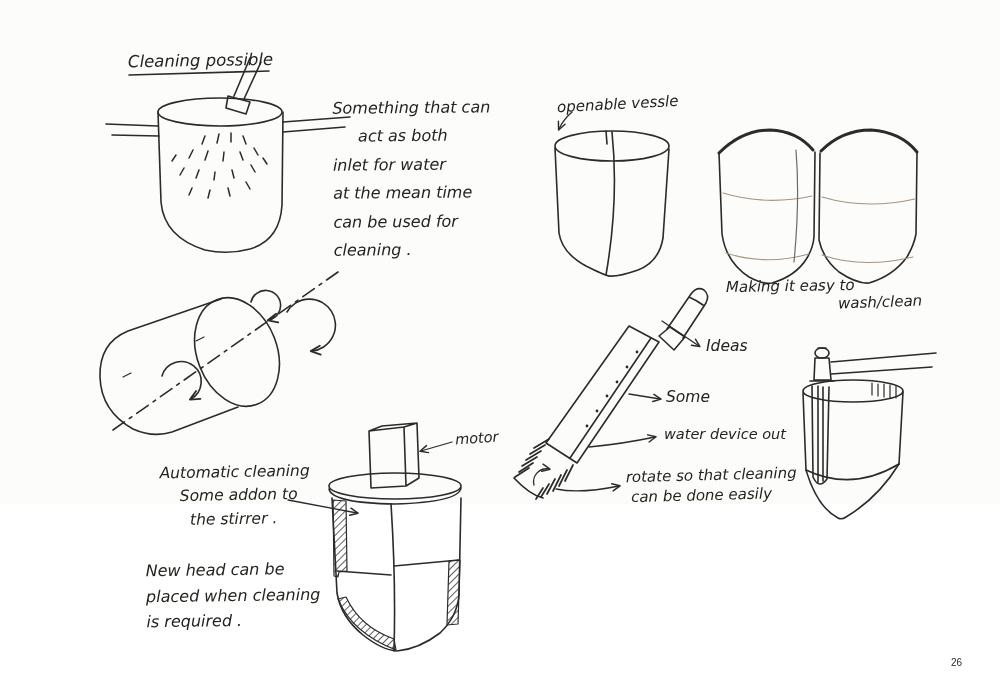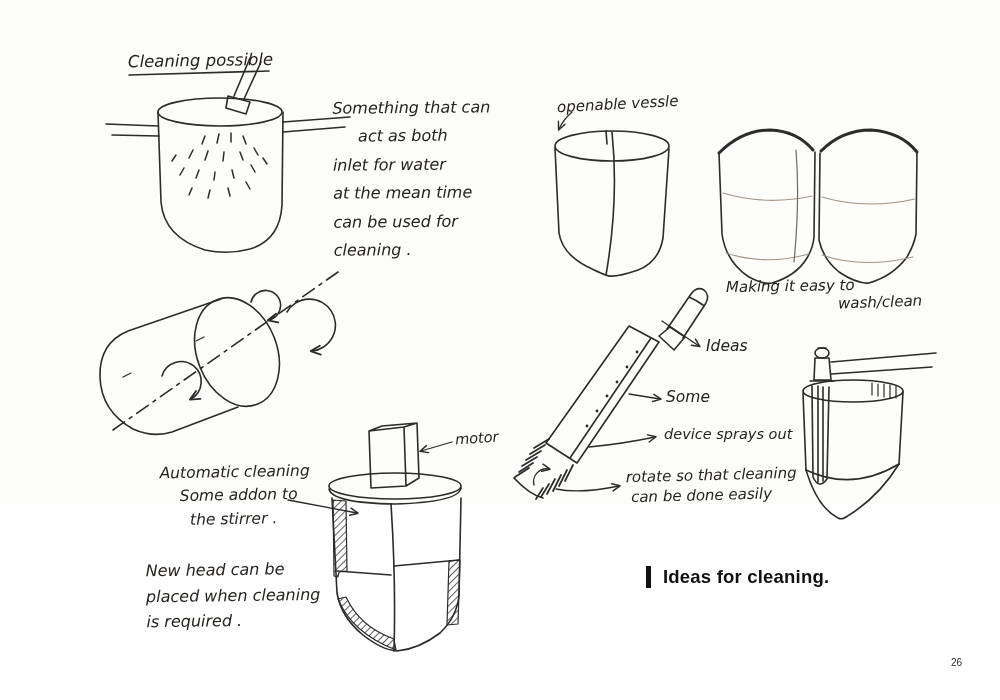--- a/index.html
+++ b/index.html
@@ -151,22 +151,21 @@
 &nbsp;&nbsp;&nbsp;&nbsp;&nbsp;&nbsp;the stirrer .</div>
   <div class="hand n-newhead">New head can be
 placed when cleaning
 is required .</div>
   <div class="hand n-motor">motor</div>
   <div class="hand n-open">openable vessle</div>
   <div class="hand n-easy1">Making it easy to</div>
   <div class="hand n-easy2">wash/clean</div>
   <div class="hand n-handle">Ideas</div>
   <div class="hand n-brush">Some</div>
-  <div class="hand n-water">device sprays out</div>
+  <div class="hand n-water">water device out</div>
   <div class="hand n-rotate">rotate so that cleaning
 &nbsp;can be done easily</div>
 
   <div class="ideas">
-    <div class="ideas-title">Ideas for cleaning.</div>
   </div>
 
   <div class="pagenum">26</div>
 </div>
 
 </body></html>

